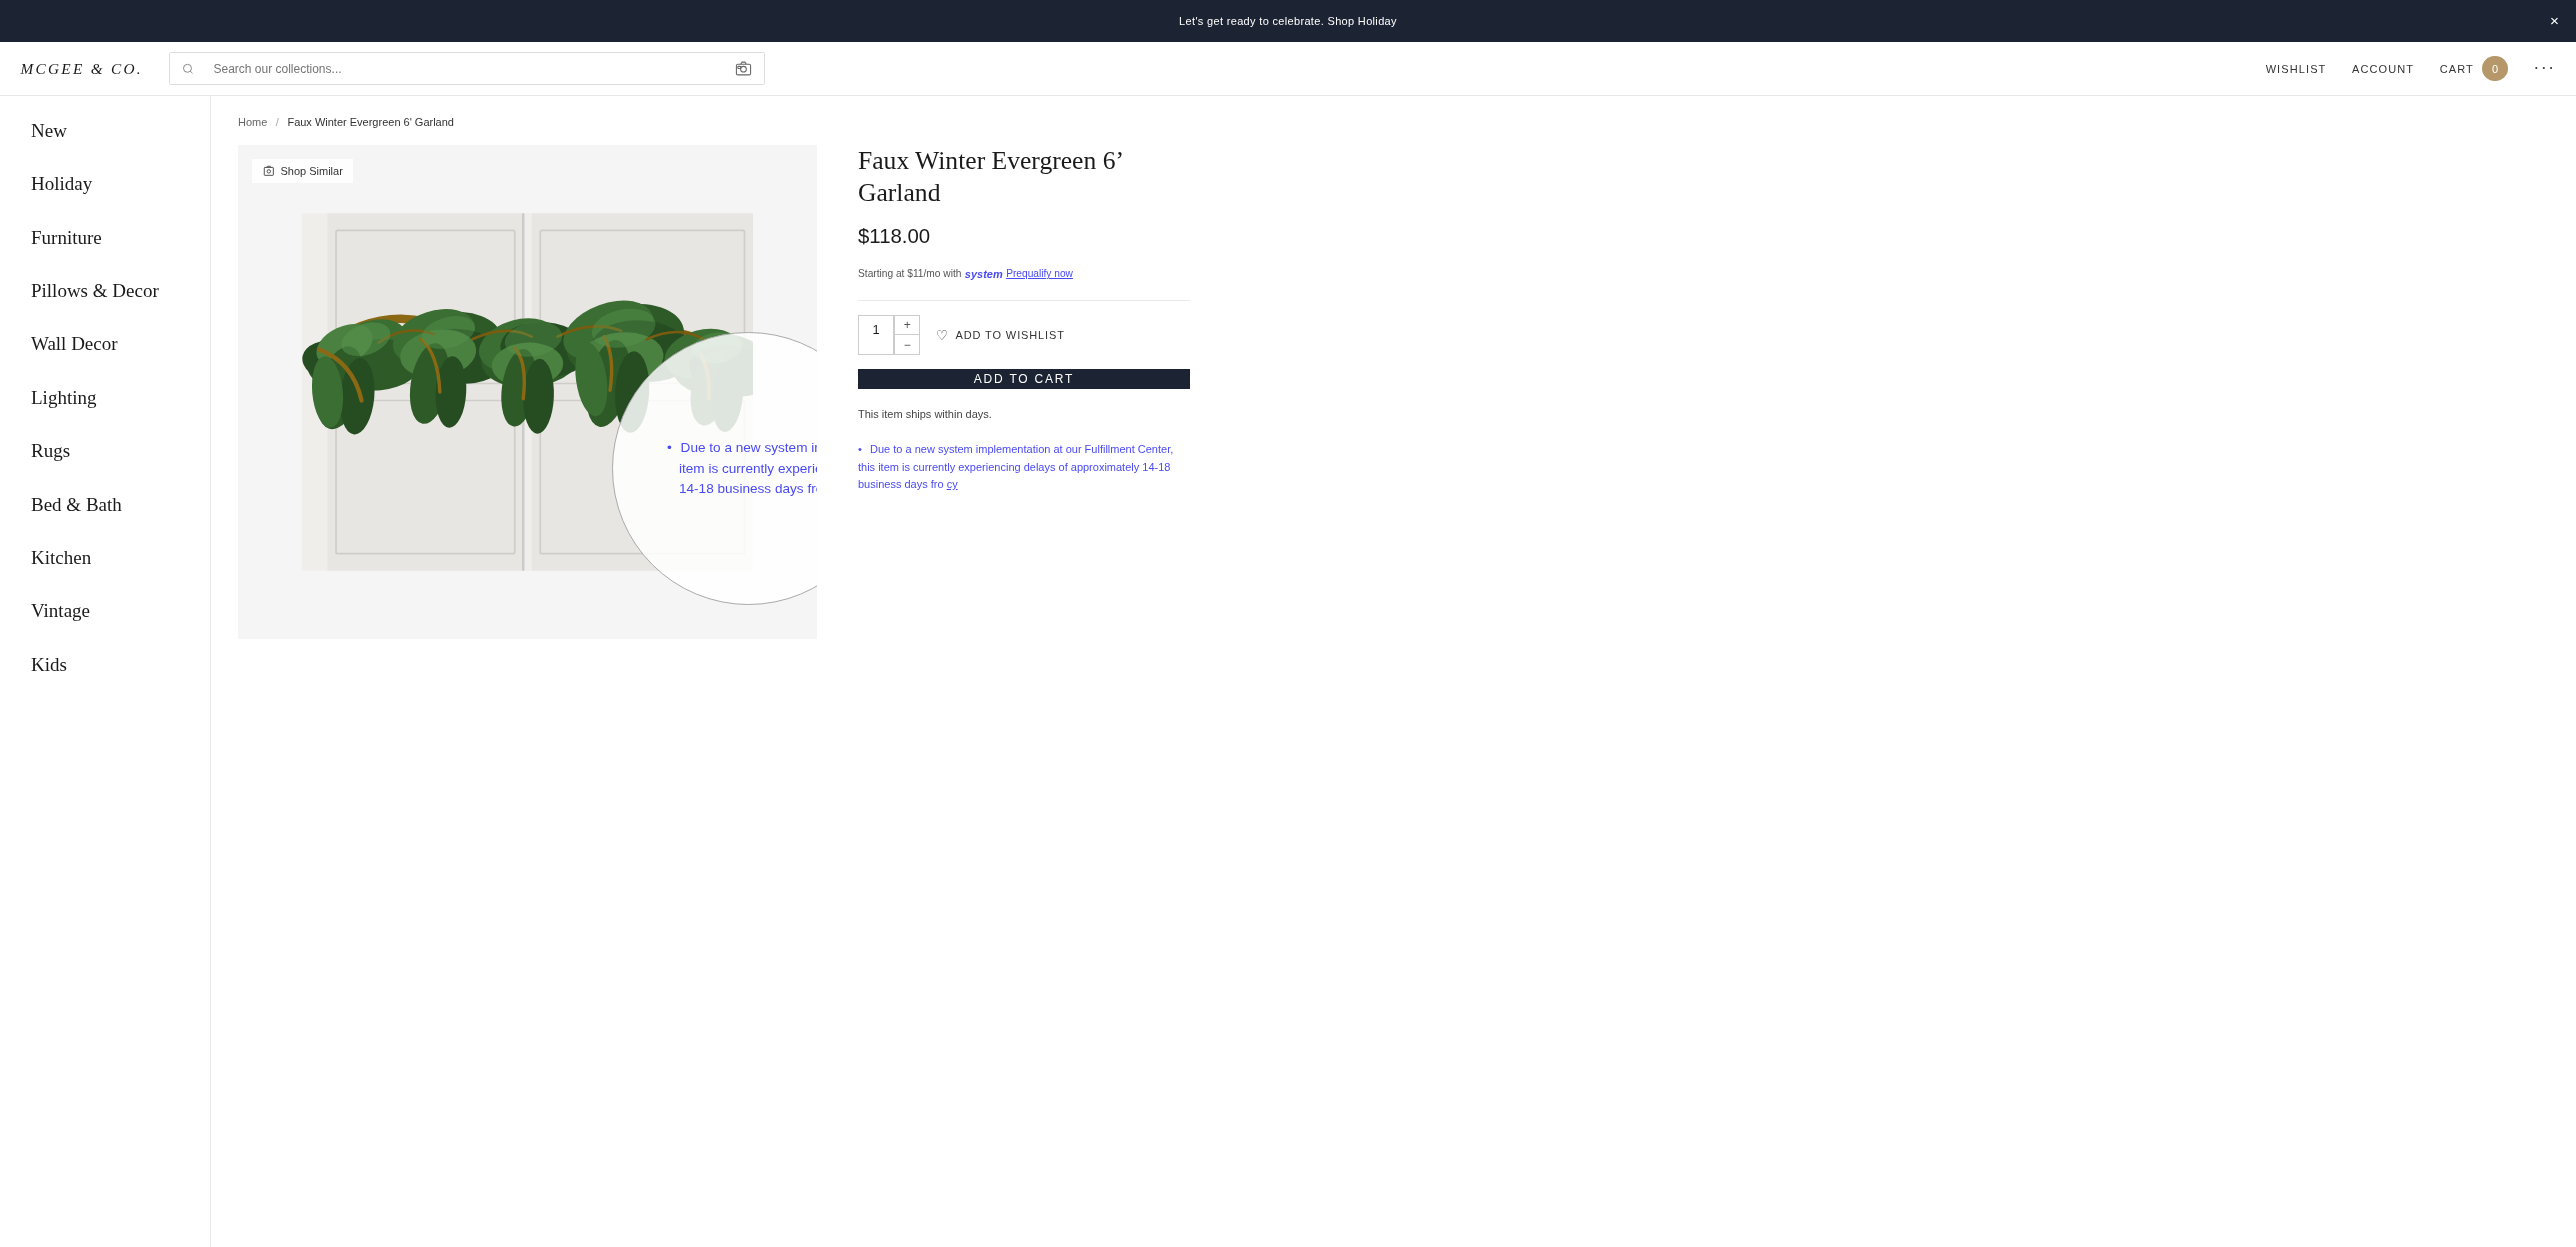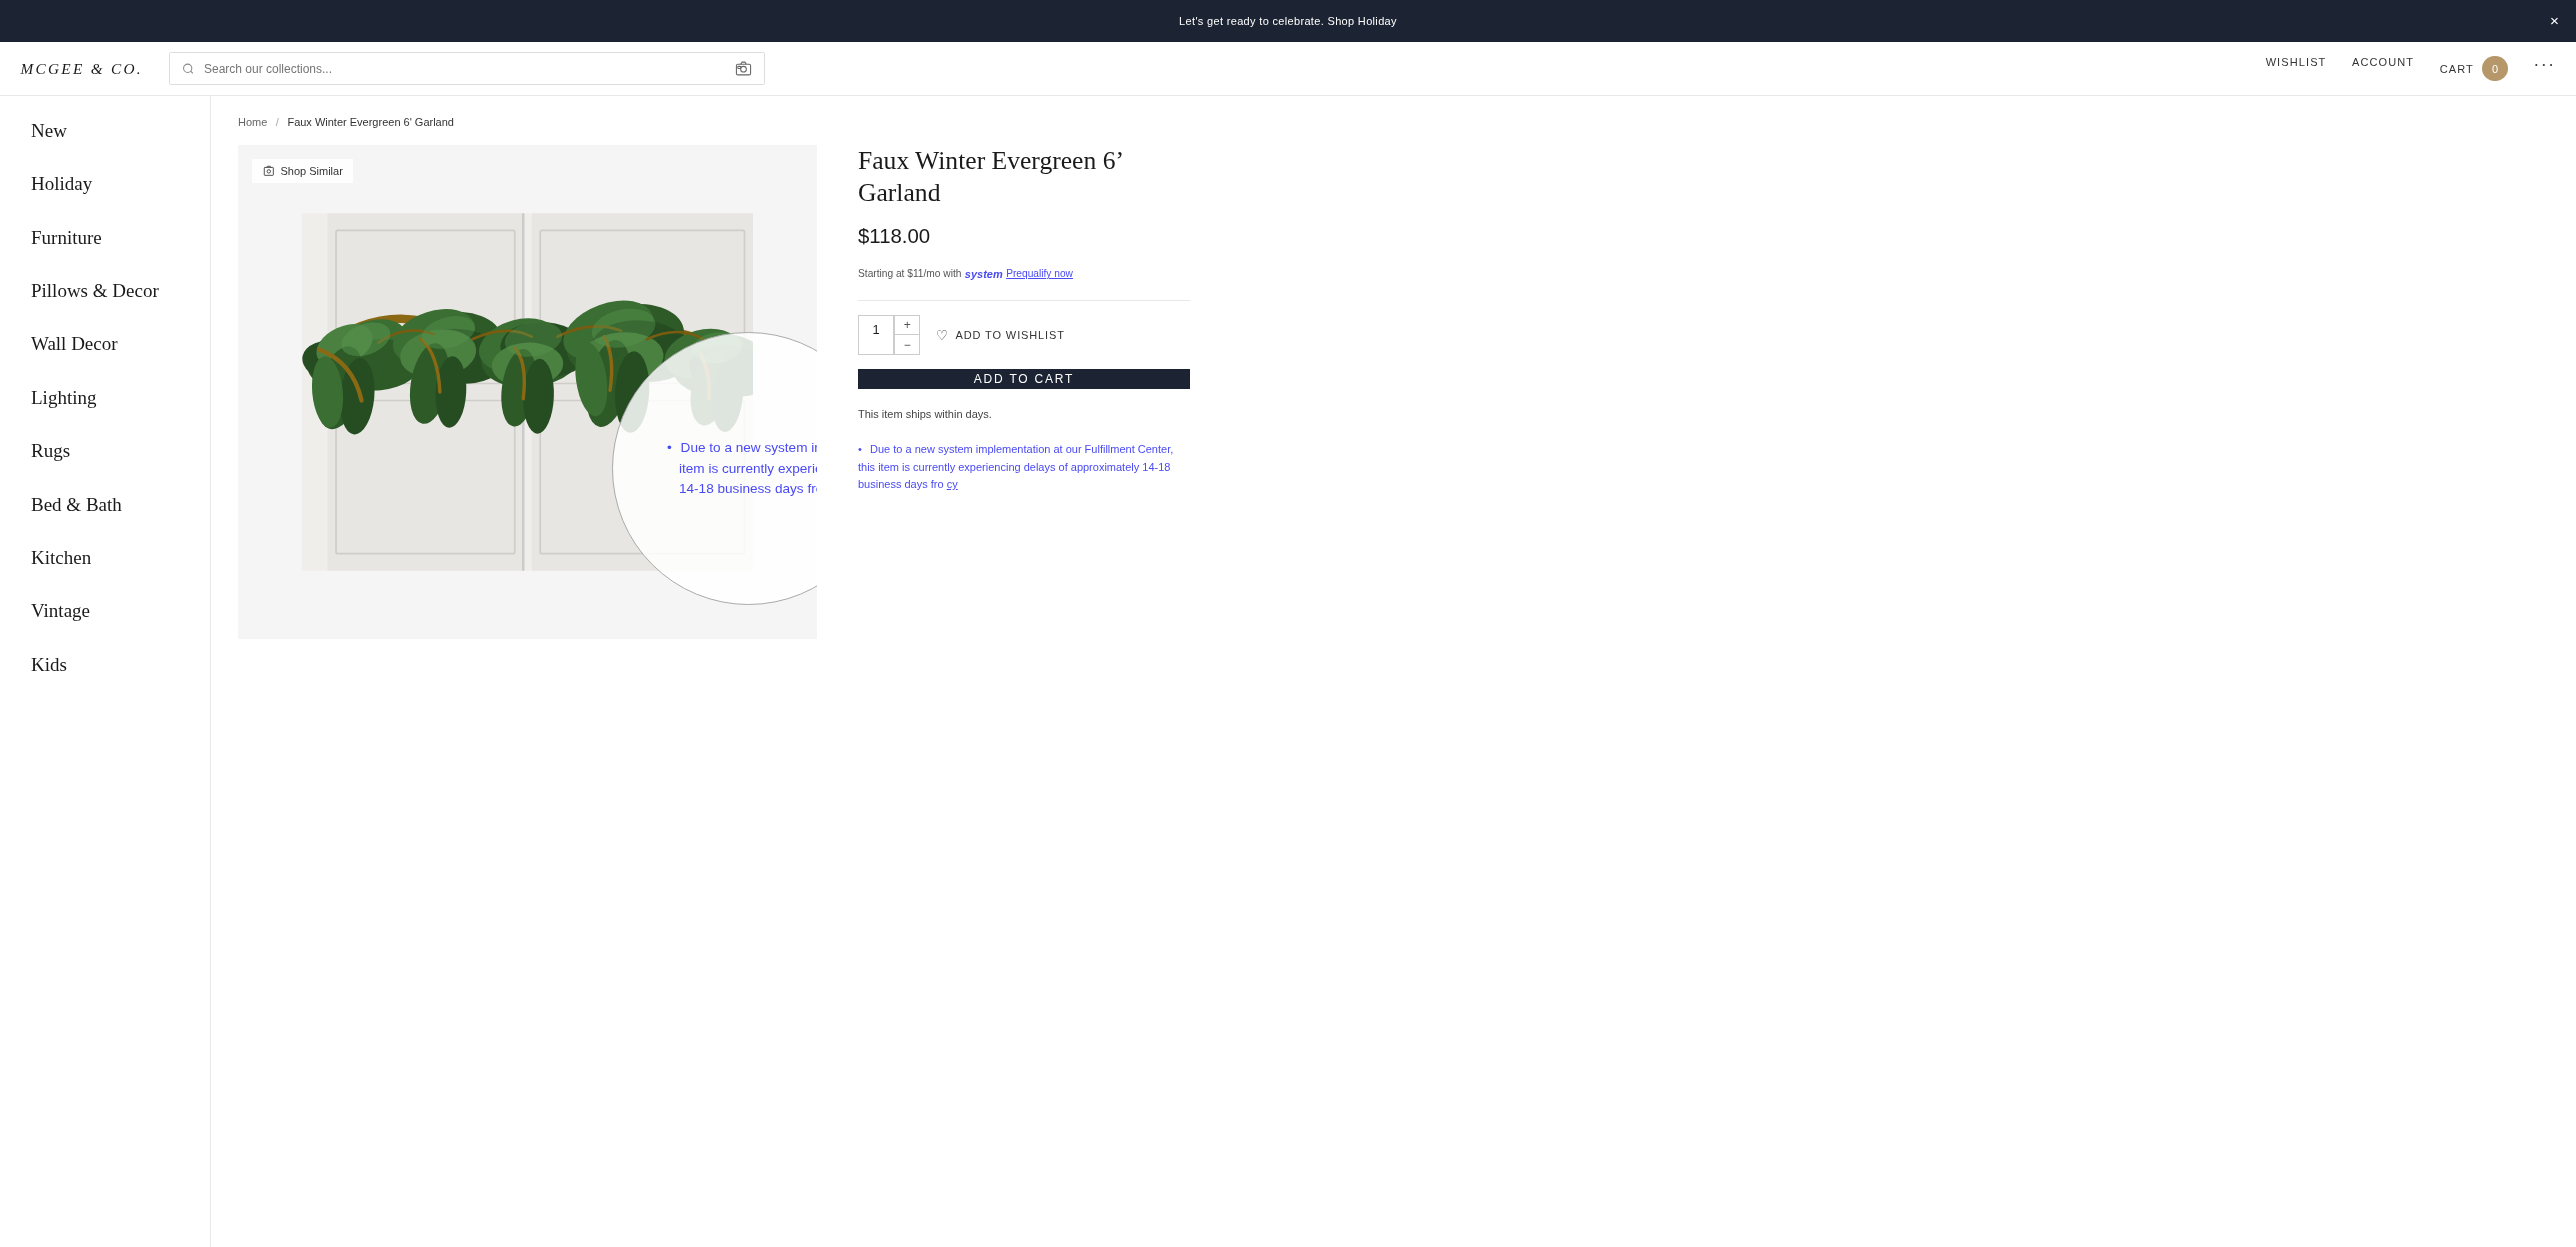--- a/index.html
+++ b/index.html
@@ -49,39 +49,39 @@
     }
     .logo span { font-style: italic; }
     .search-bar {
       flex: 1;
       max-width: 596px;
       display: flex;
       align-items: center;
       border: 0.9px solid #ddd;
       border-radius: 1.7px;
       padding: 6.8px 12px;
-      gap: 10px;
+      gap: 20px;
     }
     .search-bar input {
       border: none;
       outline: none;
       font-size: 12px;
       color: #666;
       width: 100%;
       font-family: sans-serif;
     }
     .search-icons {
       display: flex;
       gap: 8.5px;
       align-items: center;
       color: #555;
     }
     .header-right {
       display: flex;
-      align-items: flex-start;
+      align-items: center;
       margin-left: auto;
       gap: 25.6px;
     }
     .header-nav-item {
       font-family: sans-serif;
       font-size: 11px;
       letter-spacing: 0.1em;
       color: #333;
       cursor: pointer;
       text-transform: uppercase;

